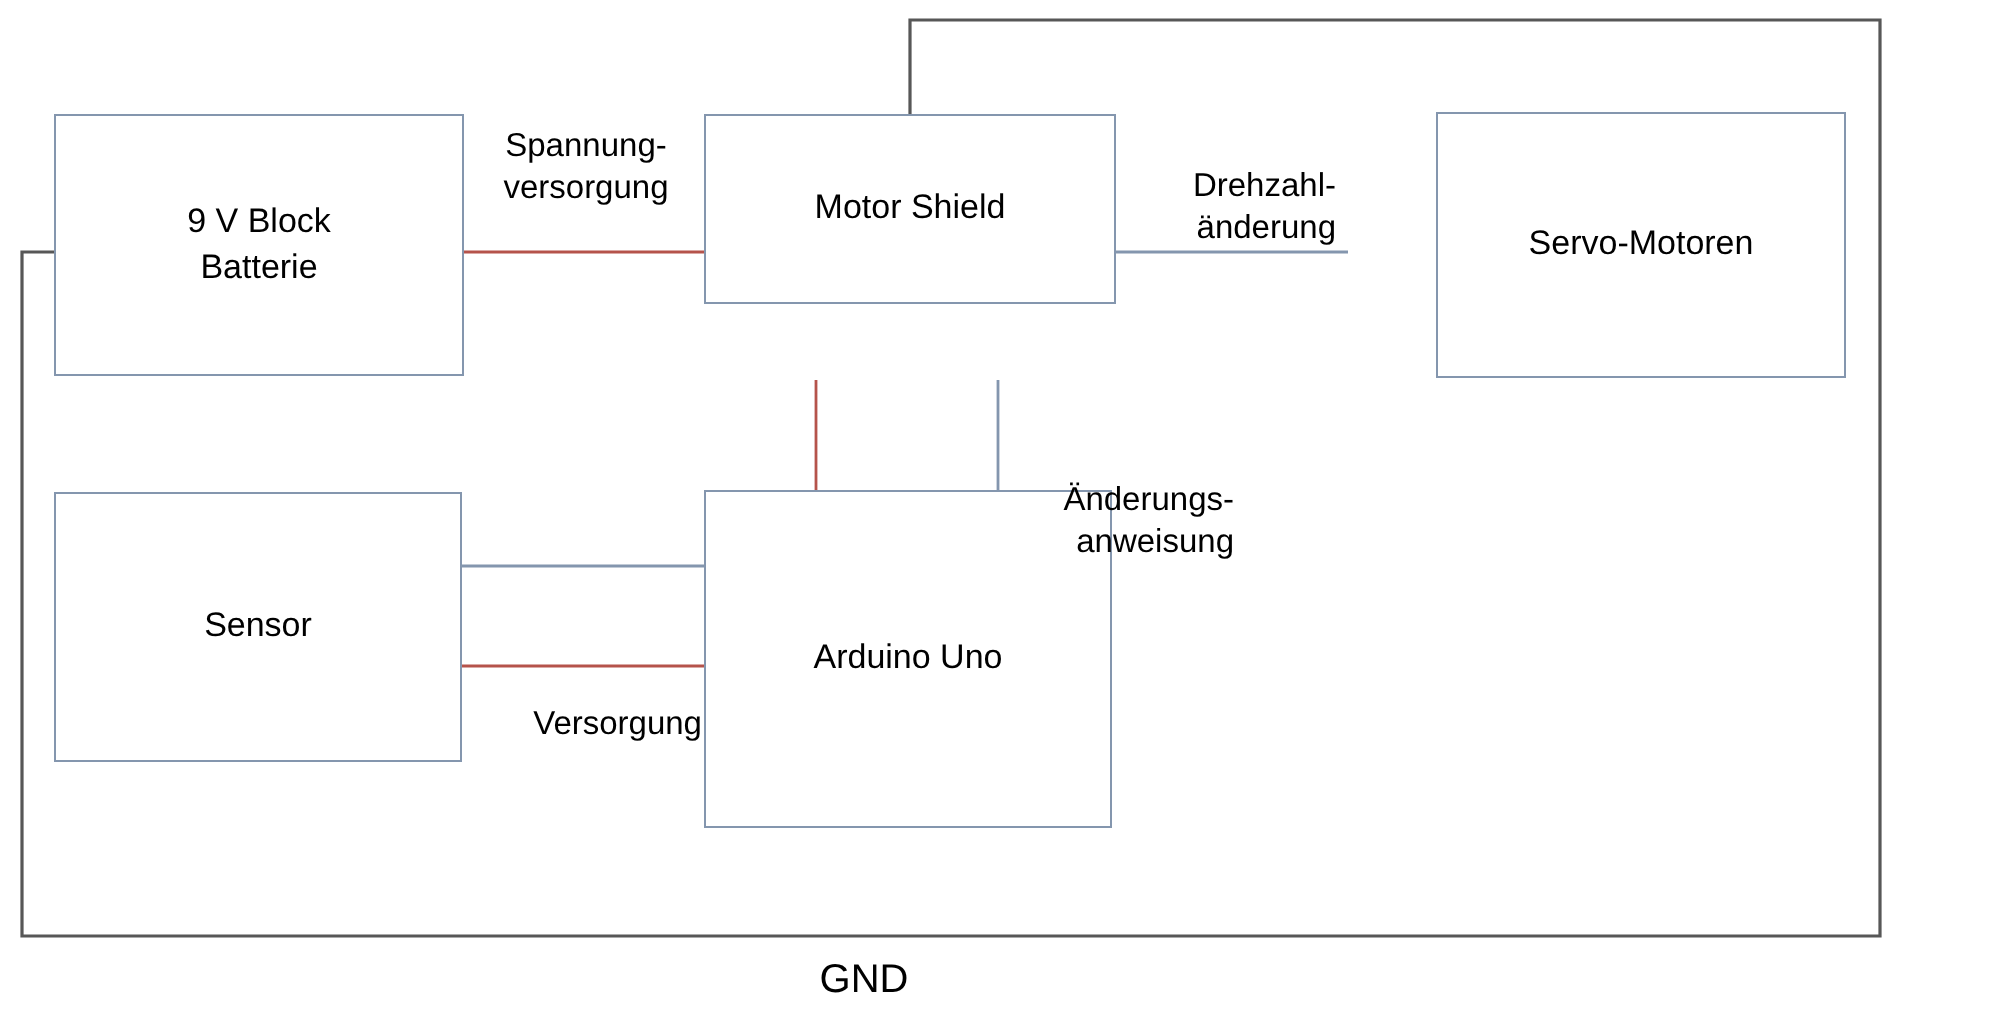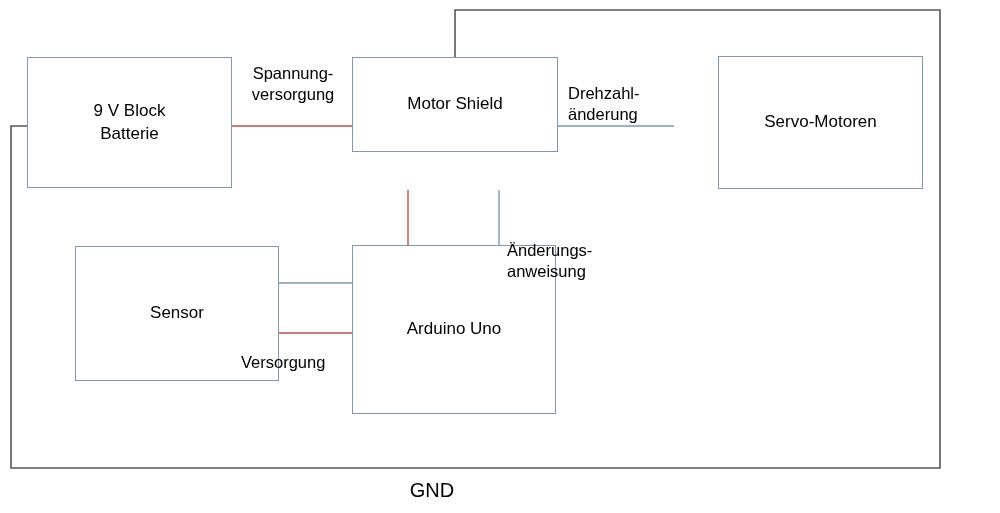--- a/index.html
+++ b/index.html
@@ -39,21 +39,21 @@
     font-size: 17px;
     line-height: 1.35;
     white-space: pre-line;
   }
   .wire-label {
     position: absolute;
     color: #000000;
     font-size: 16.5px;
     line-height: 1.28;
     white-space: pre-line;
-    text-align: left;
+    text-align: right;
     background: transparent;
   }
   .wire-label.center {
     text-align: center;
   }
   .gnd-label {
     position: absolute;
     color: #000000;
     font-size: 20px;
     text-align: center;
@@ -87,21 +87,21 @@
   </div>
 
   <div class="block" style="left:352px; top:57px; width:206px; height:95px;">
     <span>Motor Shield</span>
   </div>
 
   <div class="block" style="left:674px; top:56px; width:205px; height:133px;margin-left:44px;">
     <span>Servo-Motoren</span>
   </div>
 
-  <div class="block" style="left:27px; top:246px; width:204px; height:135px;margin-left:48px;">
+  <div class="block" style="left:27px; top:246px; width:204px; height:135px;">
     <span>Sensor</span>
   </div>
 
   <div class="block" style="left:352px; top:245px; width:204px; height:169px;">
     <span>Arduino Uno</span>
   </div>
 
   <div class="wire-label center" style="left:237px; top:63px; width:112px;">Spannung-
 versorgung</div>
 

